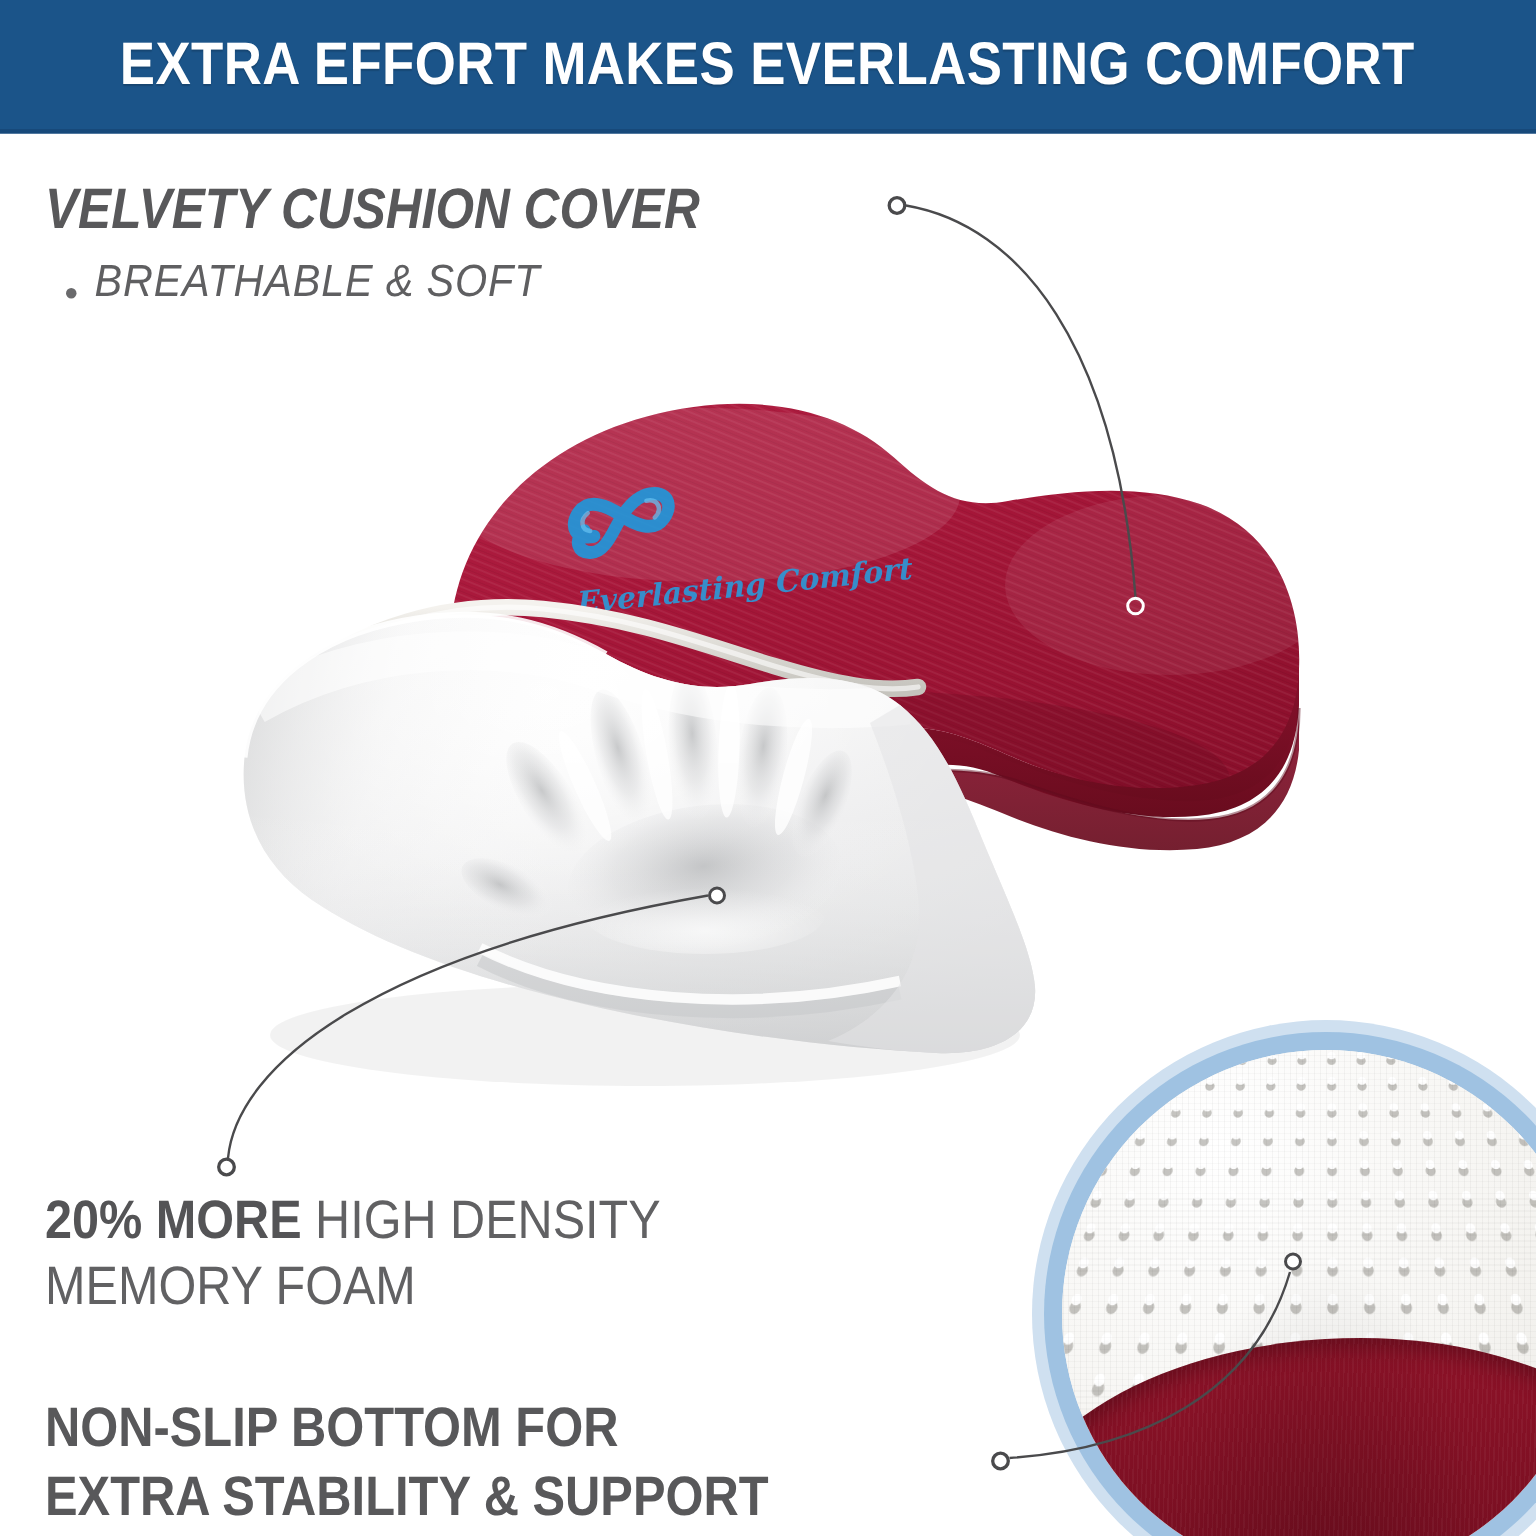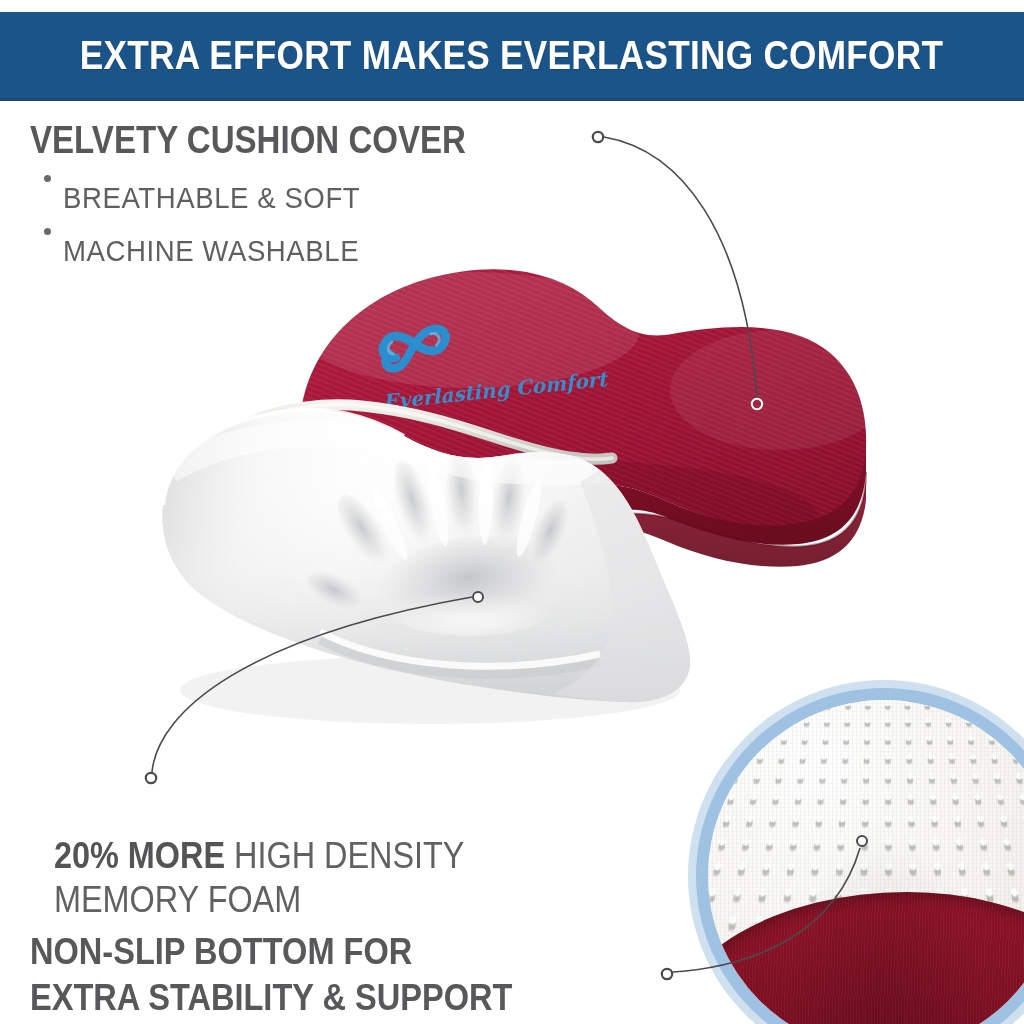--- a/index.html
+++ b/index.html
@@ -15,21 +15,21 @@
     position: relative;
     width: 1024px;
     height: 1024px;
     overflow: hidden;
     background: #ffffff;
   }
 
   
   #banner {
     position: absolute;
-    left: 0; top: 12px;
+    left: 0; top: 0;
     width: 1024px;
     height: 89px;
     background: #1b5489;
     border-bottom: 3px solid #17497a;
     box-sizing: border-box;
     display: flex;
     align-items: center;
     justify-content: center;
   }
   #banner-title {
@@ -42,34 +42,35 @@
     white-space: nowrap;
     text-shadow: 0 1px 1px rgba(0,0,0,0.18);
   }
 
   
   #cover-block {
     position: absolute;
     left: 30px;
     top: 118px;
     width: 600px;
+    font-style: italic;
   }
   #cover-heading {
     font-size: 38px;
     line-height: 44px;
     color: #58585a;
     font-weight: 700;
     transform: scaleX(0.87);
     transform-origin: left center;
     white-space: nowrap;
   }
   .bullet-row {
     display: flex;
-    align-items: flex-start;
-    margin-top: 19px;
+    align-items: flex-end;
+    margin-top: 9px;
     margin-left: 14px;
   }
   .bullet-dot {
     width: 7px; height: 7px;
     border-radius: 50%;
     background: #6a6a6c;
     margin-right: 12px;
     flex: 0 0 auto;
     position: relative;
     top: -6px;
@@ -82,23 +83,22 @@
     letter-spacing: 0.6px;
     transform: scaleX(0.92);
     transform-origin: left center;
     white-space: nowrap;
   }
 
   
   #foam-block {
     position: absolute;
     left: 30px;
-    top: 834px;
+    top: 791px;
     width: 600px;
-    margin-left: 24px;
   }
   .foam-line {
     font-size: 36px;
     line-height: 44px;
     transform: scaleX(0.9);
     transform-origin: left center;
     white-space: nowrap;
     color: #5d5d5f;
   }
   .foam-strong {
@@ -471,24 +471,20 @@
     </g>
   </svg>
 
   <div id="cover-block">
     <div id="cover-heading">VELVETY CUSHION COVER</div>
 
     <div class="bullet-row">
       <span class="bullet-dot"></span>
       <span class="bullet-text">BREATHABLE &amp; SOFT</span>
     </div>
-    <div class="bullet-row">
-      <span class="bullet-dot"></span>
-      <span class="bullet-text">MACHINE WASHABLE</span>
-    </div>
   </div>
 
   <div id="foam-block">
     <div class="foam-line"><span class="foam-strong">20% MORE</span><span class="foam-thin"> HIGH DENSITY</span></div>
     <div class="foam-line foam-thin">MEMORY FOAM</div>
   </div>
 
   <div id="nonslip-block">
     <div class="nonslip-line">NON-SLIP BOTTOM FOR</div>
     <div class="nonslip-line">EXTRA STABILITY &amp; SUPPORT</div>

